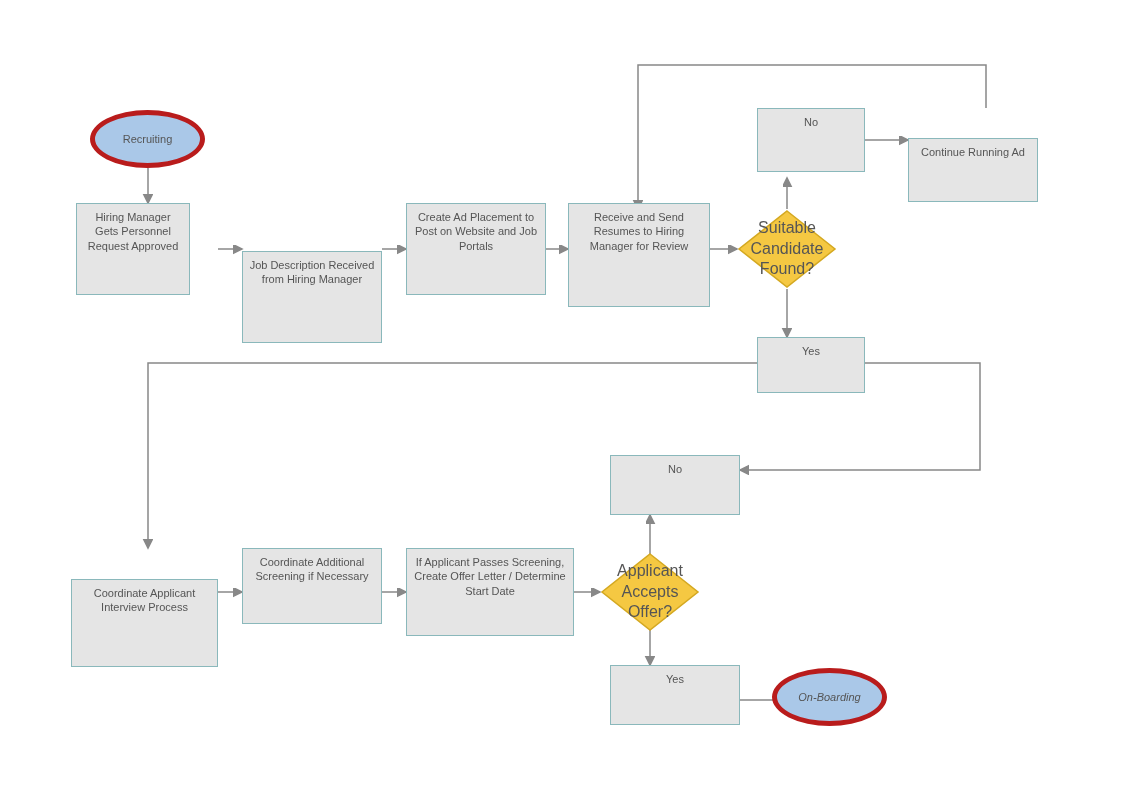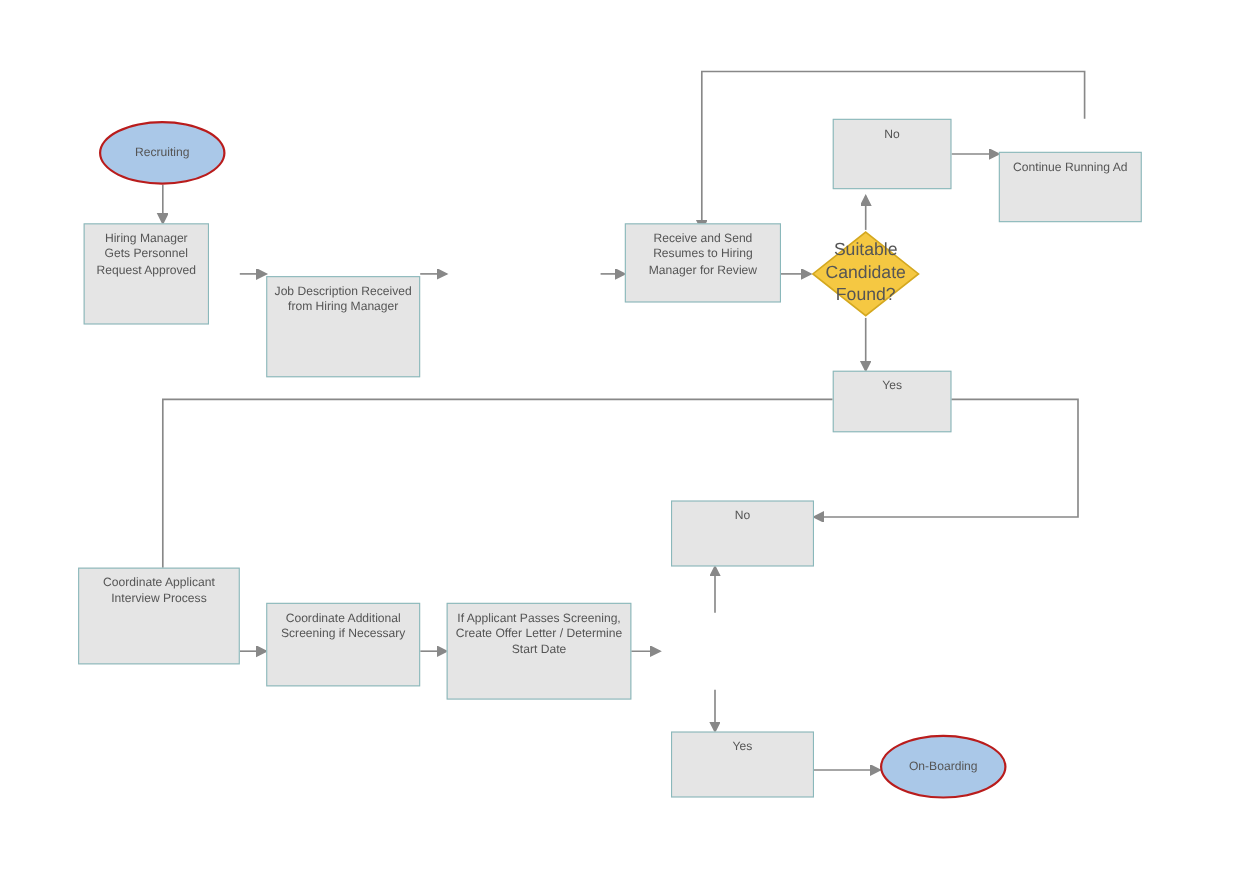--- a/index.html
+++ b/index.html
@@ -25,21 +25,21 @@
       display: flex;
       align-items: flex-start;
       justify-content: center;
       text-align: center;
       padding: 6px;
       line-height: 1.3;
     }
     .node-oval {
       position: absolute;
       background: #aac8e8;
-      border: 2px solid #b91c1c;
+      border: 5px solid #b91c1c;
       border-radius: 50%;
       display: flex;
       align-items: center;
       justify-content: center;
       text-align: center;
       padding: 6px;
       line-height: 1.3;
     }
     .node-diamond {
       position: absolute;
@@ -130,22 +130,25 @@
   </div>
 
   <div class="node-rect" style="left:76px;top:203px;width:114px;height:92px;">
     <span>Hiring Manager Gets Personnel Request Approved</span>
   </div>
 
   <div class="node-rect" style="left:242px;top:203px;width:140px;height:92px;margin-top:48px;">
     <span>Job Description Received from Hiring Manager</span>
   </div>
 
-
-  <div class="node-rect" style="left:568px;top:203px;width:142px;height:72px;">
+  <div class="node-rect" style="left:406px;top:203px;width:140px;height:92px;">
+    <span>Create Ad Placement to Post on Website and Job Portals</span>
+  </div>
+
+  <div class="node-rect" style="left:568px;top:203px;width:142px;height:104px;">
     <span>Receive and Send Resumes to Hiring Manager for Review</span>
   </div>
 
   <div class="node-diamond" style="left:737px;top:209px;width:100px;height:80px;">
     <svg width="100" height="80">
       <polygon points="50,2 98,40 50,78 2,40" fill="#f5c842" stroke="#d4a820" stroke-width="1.5"></polygon>
     </svg>
     <div class="diamond-label">
       <span>Suitable Candidate Found?</span>
     </div>
@@ -160,34 +163,42 @@
   </div>
 
   <div class="node-rect" style="left:757px;top:337px;width:108px;height:56px;">
     <span>Yes</span>
   </div>
 
   <div class="node-rect" style="left:610px;top:455px;width:130px;height:60px;">
     <span>No</span>
   </div>
 
-  <div class="node-rect" style="left:71px;top:516px;width:147px;height:88px;">
+  <div class="node-rect" style="left:71px;top:579px;width:147px;height:88px;">
     <span>Coordinate Applicant Interview Process</span>
   </div>
 
   <div class="node-rect" style="left:242px;top:548px;width:140px;height:76px;">
     <span>Coordinate Additional Screening if Necessary</span>
   </div>
 
   <div class="node-rect" style="left:406px;top:548px;width:168px;height:88px;">
     <span>If Applicant Passes Screening, Create Offer Letter / Determine Start Date</span>
   </div>
 
+  <div class="node-diamond" style="left:600px;top:552px;width:100px;height:80px;">
+    <svg width="100" height="80">
+      <polygon points="50,2 98,40 50,78 2,40" fill="#f5c842" stroke="#d4a820" stroke-width="1.5"></polygon>
+    </svg>
+    <div class="diamond-label">
+      <span>Applicant Accepts Offer?</span>
+    </div>
+  </div>
 
   <div class="node-rect" style="left:610px;top:665px;width:130px;height:60px;">
     <span>Yes</span>
   </div>
 
-  <div class="node-oval" style="left:800px;top:668px;width:115px;height:58px;">
+  <div class="node-oval" style="left:772px;top:668px;width:115px;height:58px;font-style:italic;">
     <span>On-Boarding</span>
   </div>
 
 </div>
 
 </body></html>

